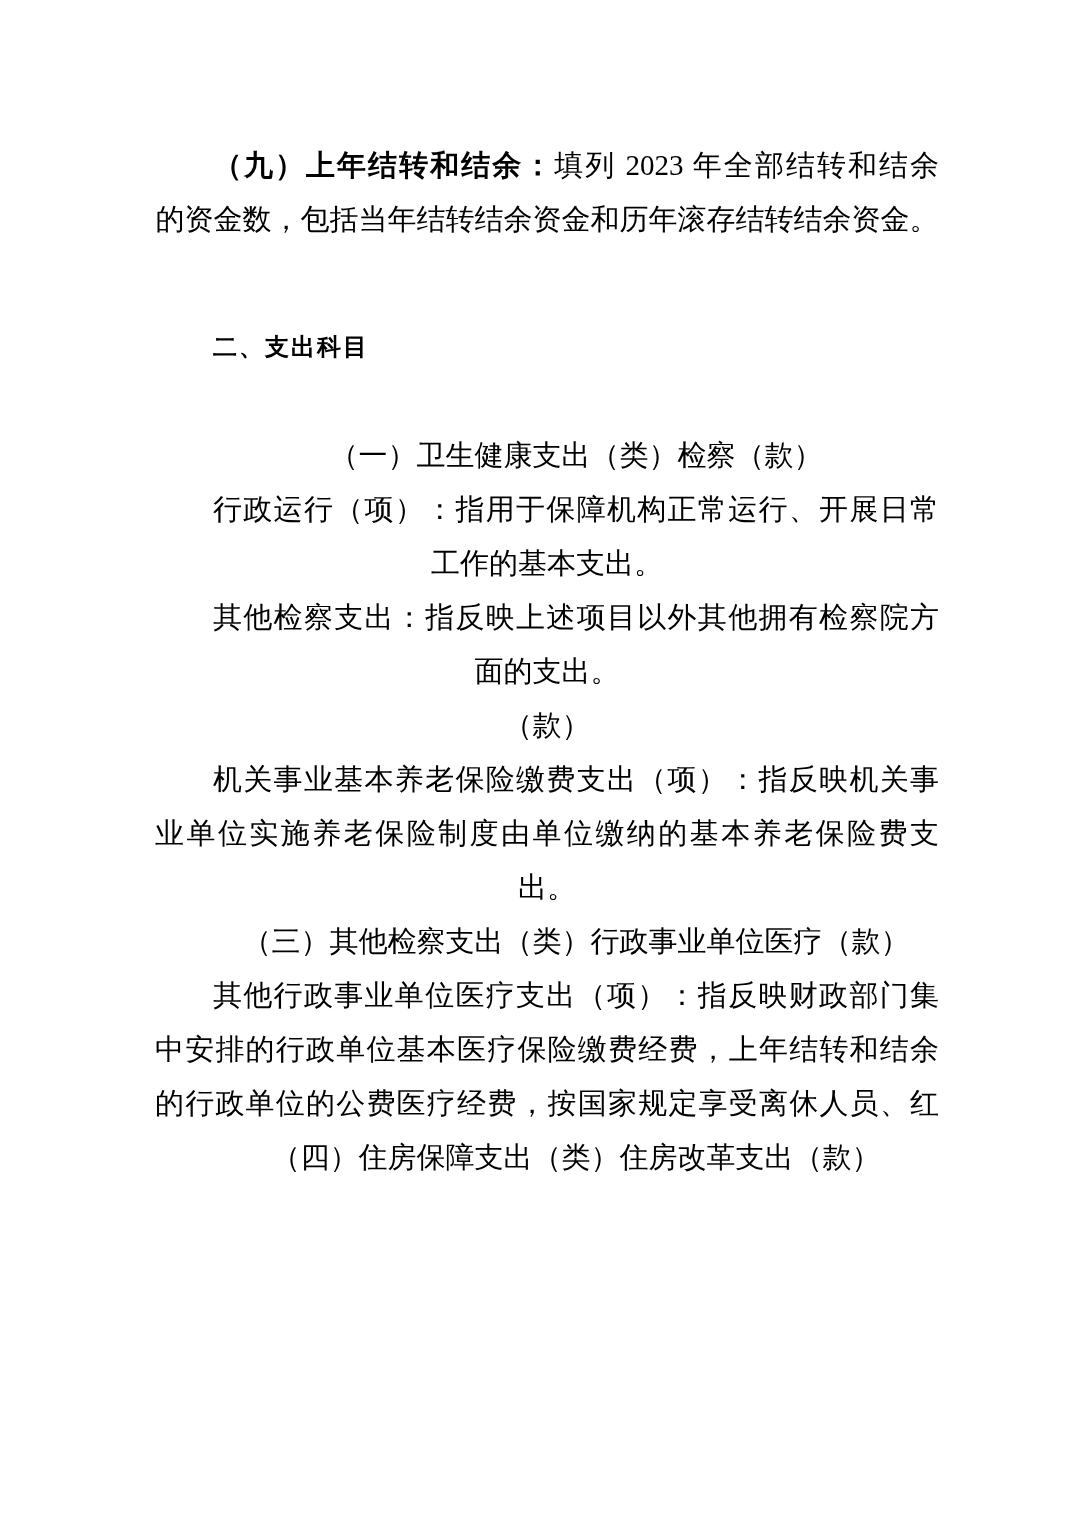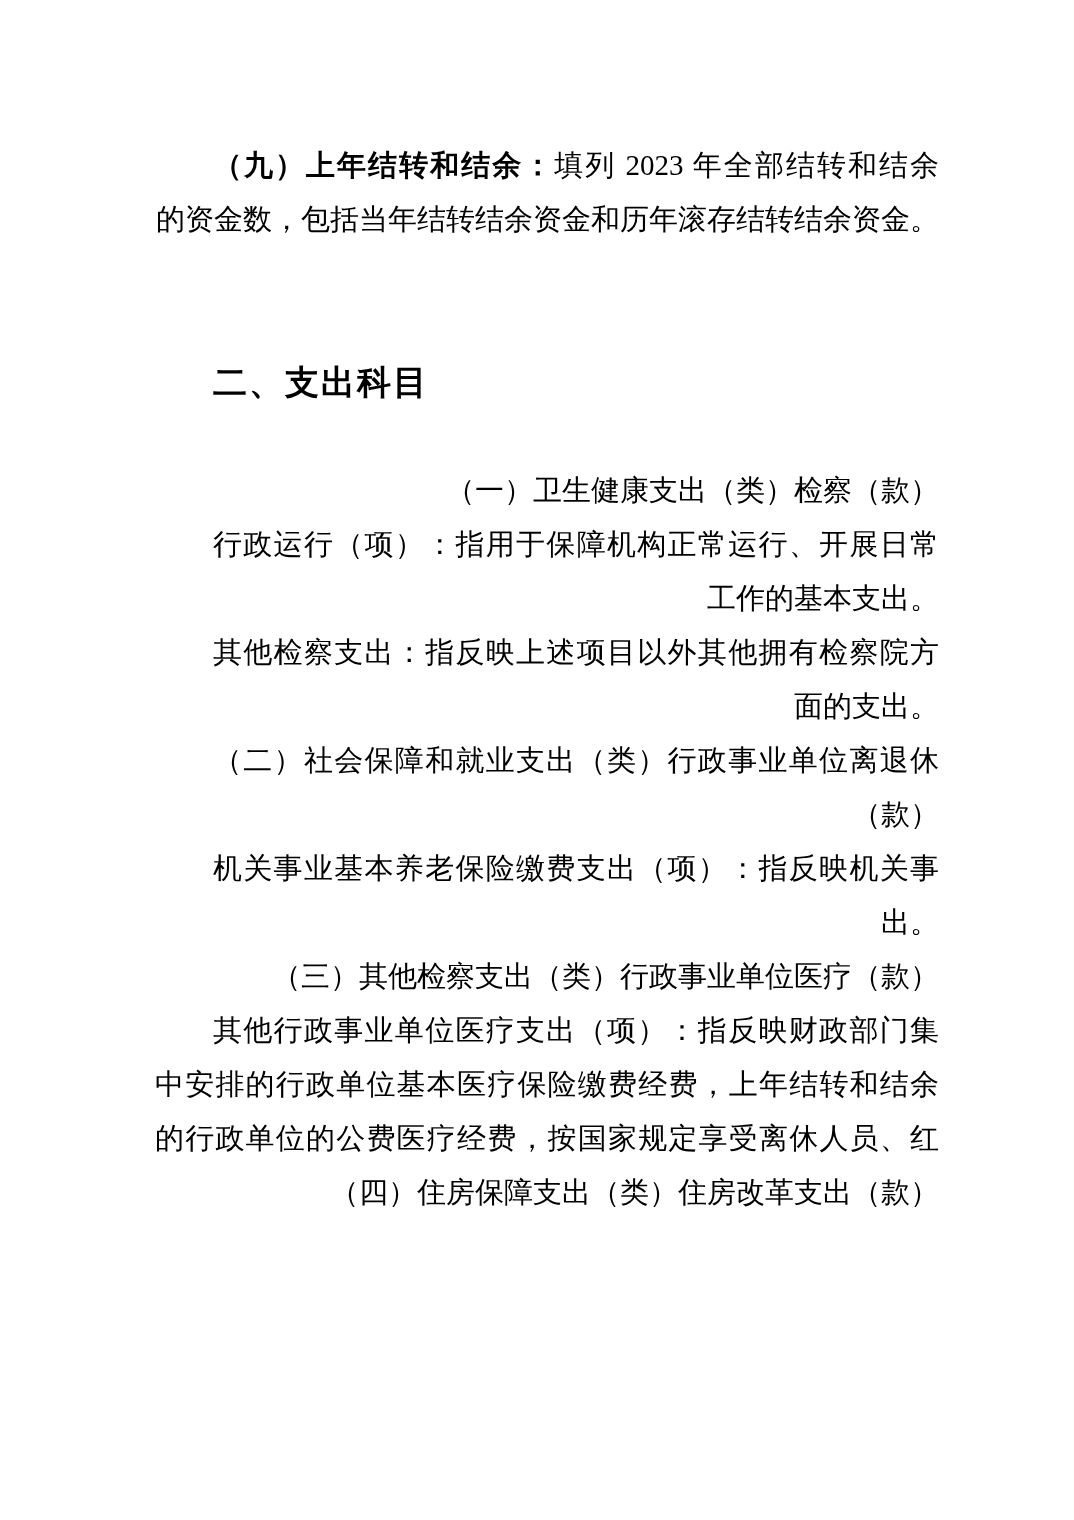--- a/index.html
+++ b/index.html
@@ -21,58 +21,58 @@
     top: 138px;
     width: 784px;
   }
   .line {
     font-family: "Liberation Serif", "DejaVu Serif", serif;
     font-size: 29px;
     line-height: 54px;
     height: 54px;
     margin: 0;
     color: #000000;
-    text-align: right;
+    text-align: center;
   }
   .indent { text-indent: 58px; }
   .fill {
     text-align: justify;
     text-align-last: justify;
   }
   .bold { font-weight: bold; }
   .section-heading {
     font-family: "Liberation Sans", "DejaVu Sans", sans-serif;
     font-weight: bold;
-    font-size: 34px;
+    font-size: 24px;
     line-height: 54px;
     height: 54px;
-    margin: 109px 0 54px 0;
+    margin: 74px 0 54px 0;
     text-indent: 58px;
     letter-spacing: 2px;
   }
 </style>
 </head>
 <body>
 
 <div class="page">
   <div class="content">
 
     <p class="line indent fill"><span class="bold">（九）上年结转和结余：</span><span>填列 2023 年全部结转和结余</span></p>
     <p class="line">的资金数，包括当年结转结余资金和历年滚存结转结余资金。</p>
 
     <h2 class="section-heading">二、支出科目</h2>
 
     <p class="line indent">（一）卫生健康支出（类）检察（款）</p>
     <p class="line indent fill">行政运行（项）：指用于保障机构正常运行、开展日常</p>
     <p class="line">工作的基本支出。</p>
     <p class="line indent fill">其他检察支出：指反映上述项目以外其他拥有检察院方</p>
     <p class="line">面的支出。</p>
-    <p class="line indent fill">（二）社会保障和就业支出（类）行政事业单位离退休</p>
     <p class="line">（款）</p>
     <p class="line indent fill">机关事业基本养老保险缴费支出（项）：指反映机关事</p>
+    <p class="line fill">业单位实施养老保险制度由单位缴纳的基本养老保险费支</p>
     <p class="line">出。</p>
     <p class="line indent">（三）其他检察支出（类）行政事业单位医疗（款）</p>
     <p class="line indent fill">其他行政事业单位医疗支出（项）：指反映财政部门集</p>
     <p class="line fill">中安排的行政单位基本医疗保险缴费经费，上年结转和结余</p>
     <p class="line fill">的行政单位的公费医疗经费，按国家规定享受离休人员、红</p>
     <p class="line indent">（四）住房保障支出（类）住房改革支出（款）</p>
 
   </div>
 </div>
 

